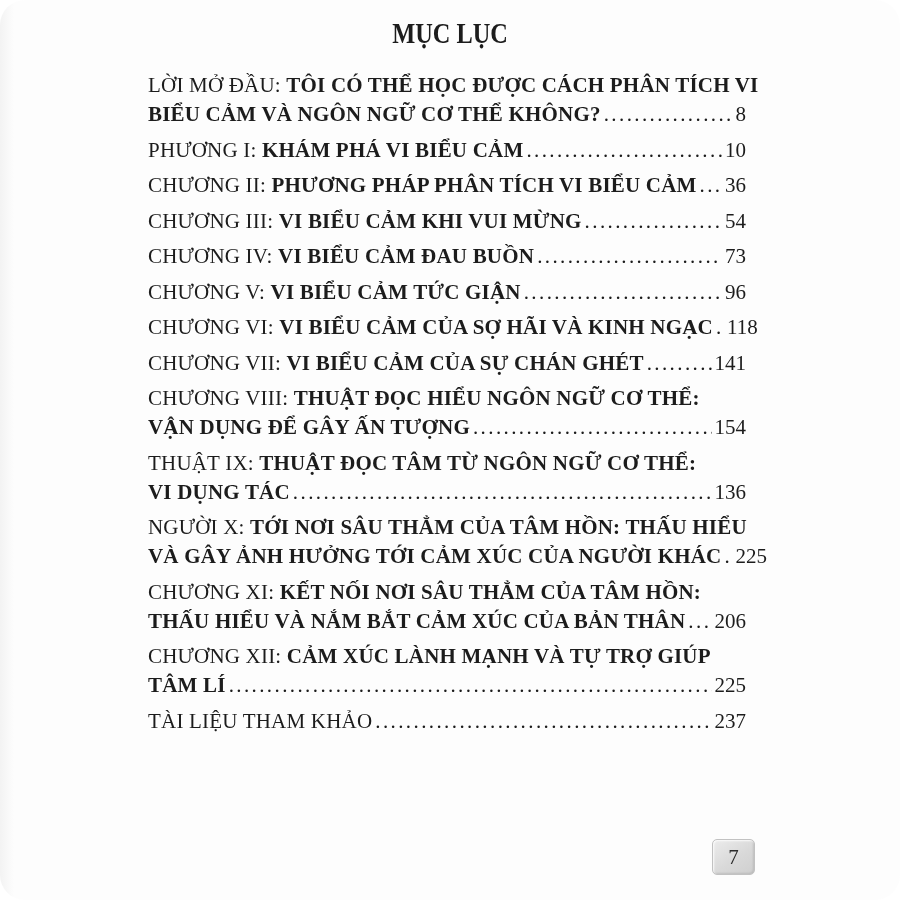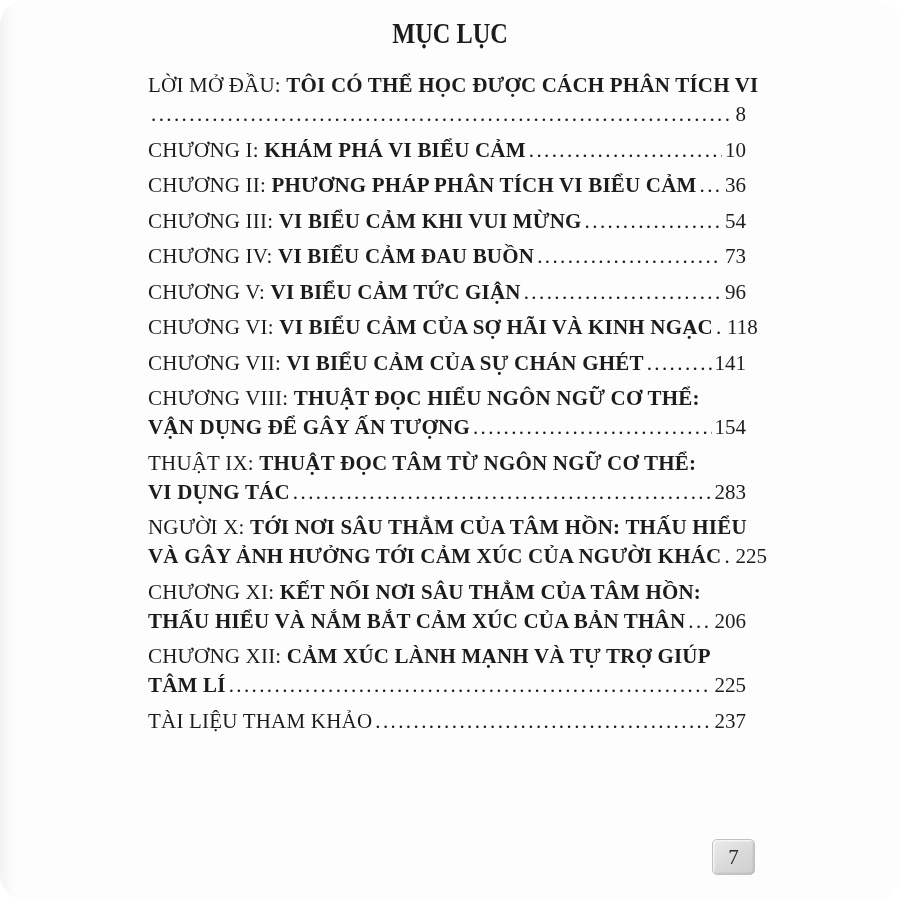--- a/index.html
+++ b/index.html
@@ -91,27 +91,28 @@
 <body>
 
 <div class="sheet">
   <h1 class="page-title">MỤC LỤC</h1>
   <div class="toc" id="toc">
       <div class="toc-entry">
         <div class="toc-line">
           <span class="toc-text"><span class="prefix">LỜI MỞ ĐẦU: </span><span class="ttl">TÔI CÓ THỂ HỌC ĐƯỢC CÁCH PHÂN TÍCH VI</span></span>
         </div>
         <div class="toc-line">
+          <span class="toc-text"><span class="ttl">BIỂU CẢM VÀ NGÔN NGỮ CƠ THỂ KHÔNG?</span></span>
           <span class="leader"></span>
           <span class="pg">8</span>
         </div>
       </div>
       <div class="toc-entry">
         <div class="toc-line">
-          <span class="toc-text"><span class="prefix">CHƯƠNG I: </span><span class="ttl">KHÁM PHÁ VI BIỂU CẢM</span></span>
+          <span class="toc-text"><span class="prefix">PHƯƠNG I: </span><span class="ttl">KHÁM PHÁ VI BIỂU CẢM</span></span>
           <span class="leader"></span>
           <span class="pg">10</span>
         </div>
       </div>
       <div class="toc-entry">
         <div class="toc-line">
           <span class="toc-text"><span class="prefix">CHƯƠNG II: </span><span class="ttl">PHƯƠNG PHÁP PHÂN TÍCH VI BIỂU CẢM</span></span>
           <span class="leader"></span>
           <span class="pg">36</span>
         </div>
@@ -161,21 +162,21 @@
           <span class="pg">154</span>
         </div>
       </div>
       <div class="toc-entry">
         <div class="toc-line">
           <span class="toc-text"><span class="prefix">THUẬT IX: </span><span class="ttl">THUẬT ĐỌC TÂM TỪ NGÔN NGỮ CƠ THỂ:</span></span>
         </div>
         <div class="toc-line">
           <span class="toc-text"><span class="ttl">VI DỤNG TÁC</span></span>
           <span class="leader"></span>
-          <span class="pg">283</span>
+          <span class="pg">136</span>
         </div>
       </div>
       <div class="toc-entry">
         <div class="toc-line">
           <span class="toc-text"><span class="prefix">NGƯỜI X: </span><span class="ttl">TỚI NƠI SÂU THẲM CỦA TÂM HỒN: THẤU HIỂU</span></span>
         </div>
         <div class="toc-line">
           <span class="toc-text"><span class="ttl">VÀ GÂY ẢNH HƯỞNG TỚI CẢM XÚC CỦA NGƯỜI KHÁC</span></span>
           <span class="leader"></span>
           <span class="pg">225</span>

